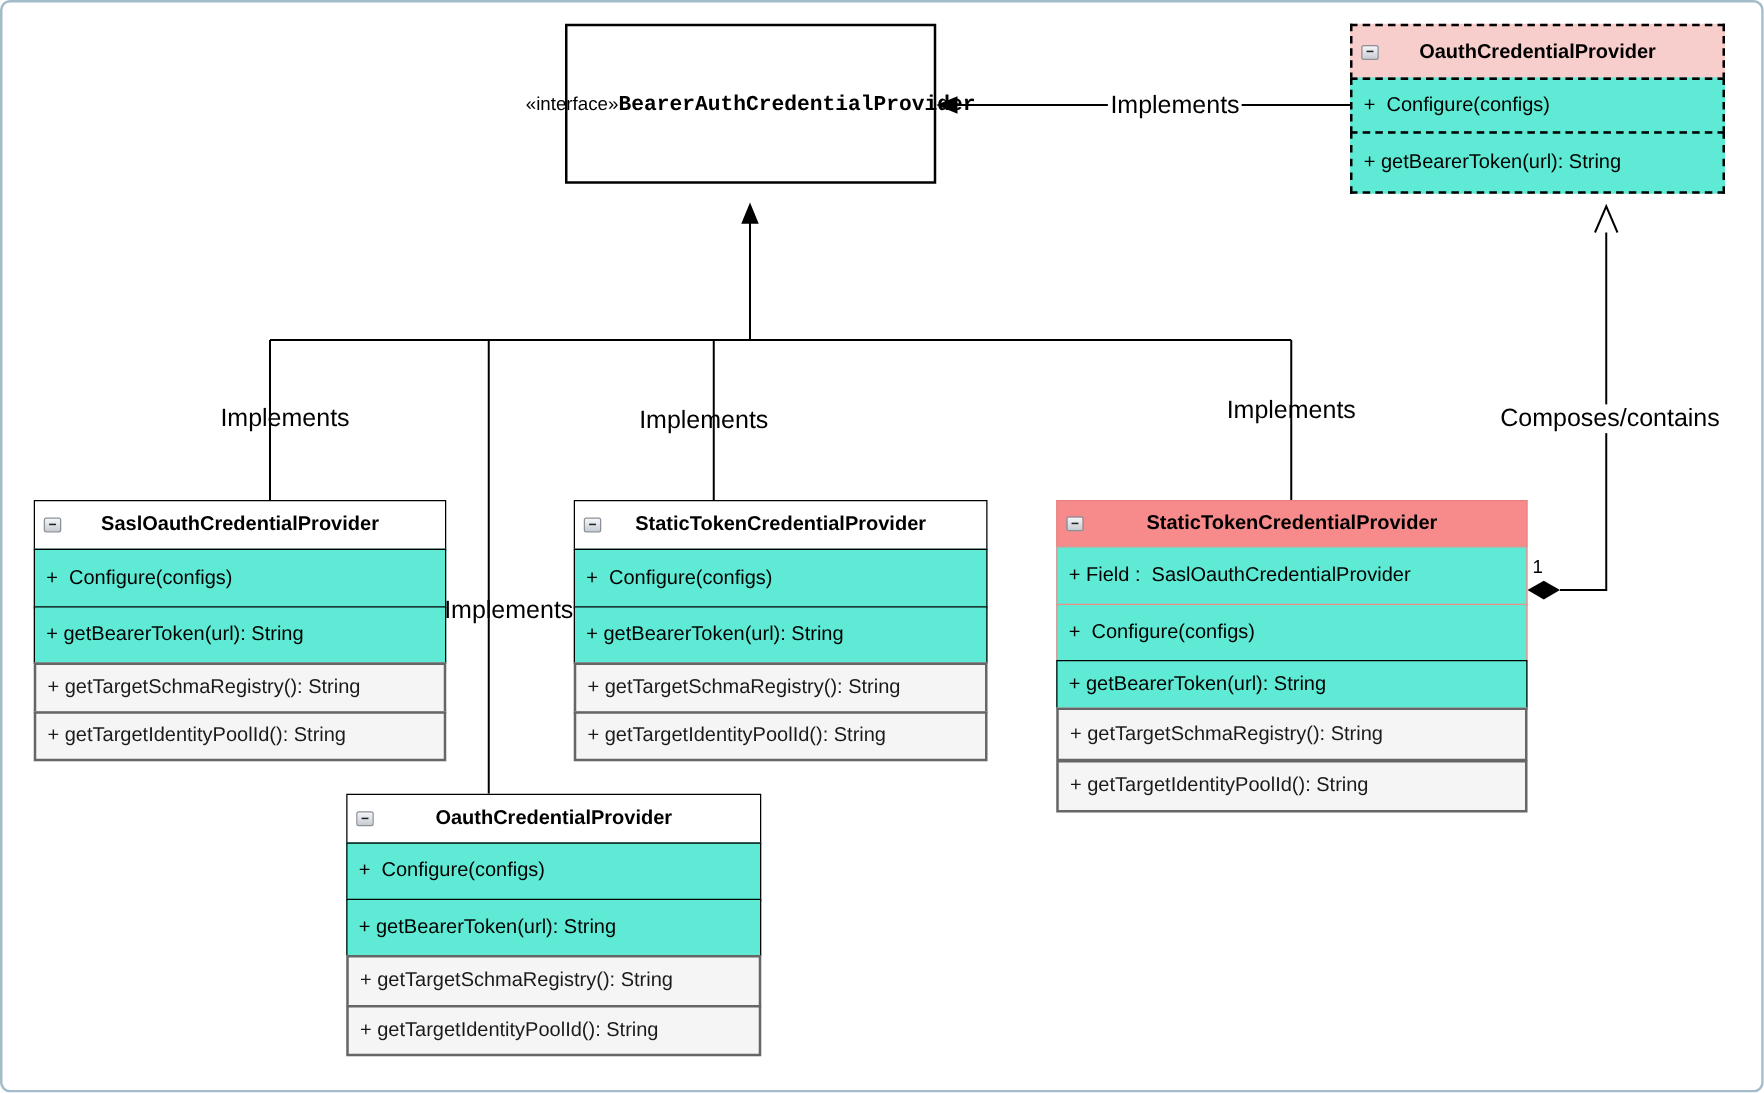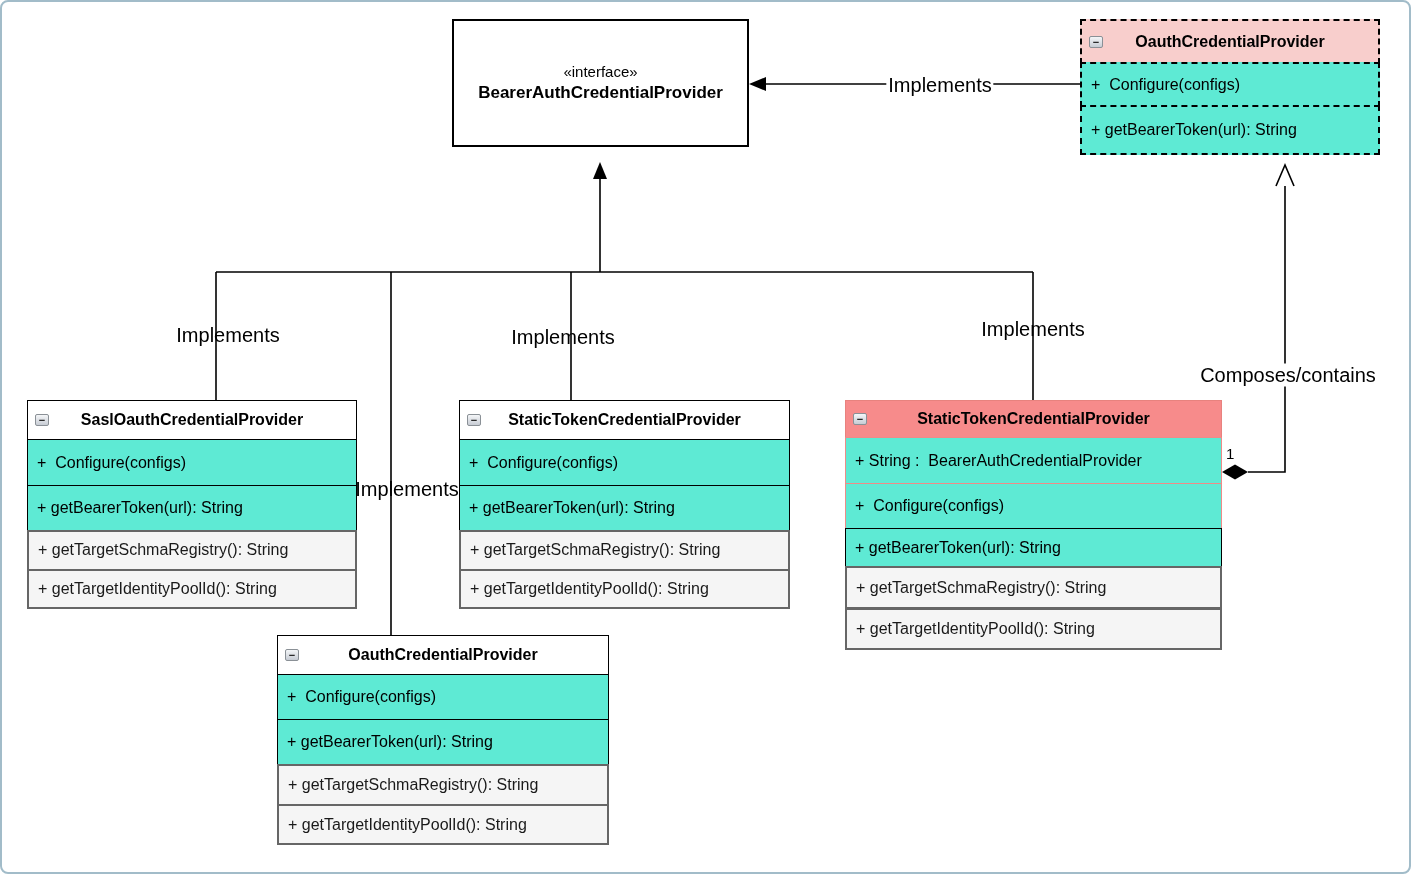--- a/index.html
+++ b/index.html
@@ -30,25 +30,25 @@
   .dashedbox .hdr,.dashedbox .row{border:2px dashed #000;margin-top:-2px;}
   .dashedbox .hdr{margin-top:0;}
   .collapse{
     position:absolute;left:7px;top:50%;transform:translateY(-50%);
     width:14px;height:12px;box-sizing:border-box;border:1px solid #8a9096;
     background:linear-gradient(180deg,#f4f6f8 0%,#c7ccd4 100%);
     display:flex;align-items:center;justify-content:center;
     font-size:11px;line-height:10px;font-weight:bold;color:#222;border-radius:2px;
   }
   .ifacebox{
-    display:flex;flex-direction:column;align-items:center;justify-content:center;
+    display:flex;flex-direction:row;align-items:center;justify-content:center;
     border:2px solid #000;background:#fff;text-align:center;
   }
   .iface-st{font-size:15px;}
-  .iface-name{font-size:17px;font-weight:bold;margin-top:3px;}
+  .iface-name{font-size:17px;font-weight:bold;margin-top:3px;font-family:Liberation Mono, monospace;}
   .elabel{
     position:absolute;transform:translate(-50%,-50%);font-size:20px;
     padding:0 2px;white-space:nowrap;
   }
   .elabel.bg{background:#fff;}
   .mult{position:absolute;font-size:15px;}
 </style>
 </head>
 <body>
 
@@ -113,21 +113,21 @@
     <div class="row" style="height:46px;">+ getBearerToken(url): String</div>
     <div class="row gray" style="height:41px;">+ getTargetSchmaRegistry(): String</div>
     <div class="row gray" style="height:40px;">+ getTargetIdentityPoolId(): String</div>
   </div>
 
   <div class="umlbox" style="left:843px;top:398px;width:377px;">
     <div class="hdr salmon-hdr" style="height:38px;">
       <span class="collapse">−</span>
       <span>StaticTokenCredentialProvider</span>
     </div>
-    <div class="row red-b" style="height:48px;">+ String :  BearerAuthCredentialProvider</div>
+    <div class="row red-b" style="height:48px;">+ Field :  SaslOauthCredentialProvider</div>
     <div class="row red-b" style="height:46px;">+  Configure(configs)</div>
     <div class="row" style="height:40px;">+ getBearerToken(url): String</div>
     <div class="row gray" style="height:43px;">+ getTargetSchmaRegistry(): String</div>
     <div class="row gray" style="height:42px;">+ getTargetIdentityPoolId(): String</div>
   </div>
 
   <div class="umlbox" style="left:275px;top:633px;width:332px;">
     <div class="hdr" style="height:40px;">
       <span class="collapse">−</span>
       <span>OauthCredentialProvider</span>
@@ -136,16 +136,16 @@
     <div class="row" style="height:46px;">+ getBearerToken(url): String</div>
     <div class="row gray" style="height:42px;">+ getTargetSchmaRegistry(): String</div>
     <div class="row gray" style="height:41px;">+ getTargetIdentityPoolId(): String</div>
   </div>
 
   <div class="elabel bg" style="left:938px;top:83px;">Implements</div>
   <div class="elabel" style="left:226px;top:333px;">Implements</div>
   <div class="elabel" style="left:561px;top:335px;">Implements</div>
   <div class="elabel" style="left:1031px;top:327px;">Implements</div>
   <div class="elabel" style="left:405px;top:487px;">Implements</div>
-  <div class="elabel bg" style="left:1286px;top:333px;margin-top:40px;">Composes/contains</div>
+  <div class="elabel bg" style="left:1286px;top:333px;">Composes/contains</div>
   <div class="mult" style="left:1224px;top:443px;">1</div>
 
 </div>
 
 </body></html>

